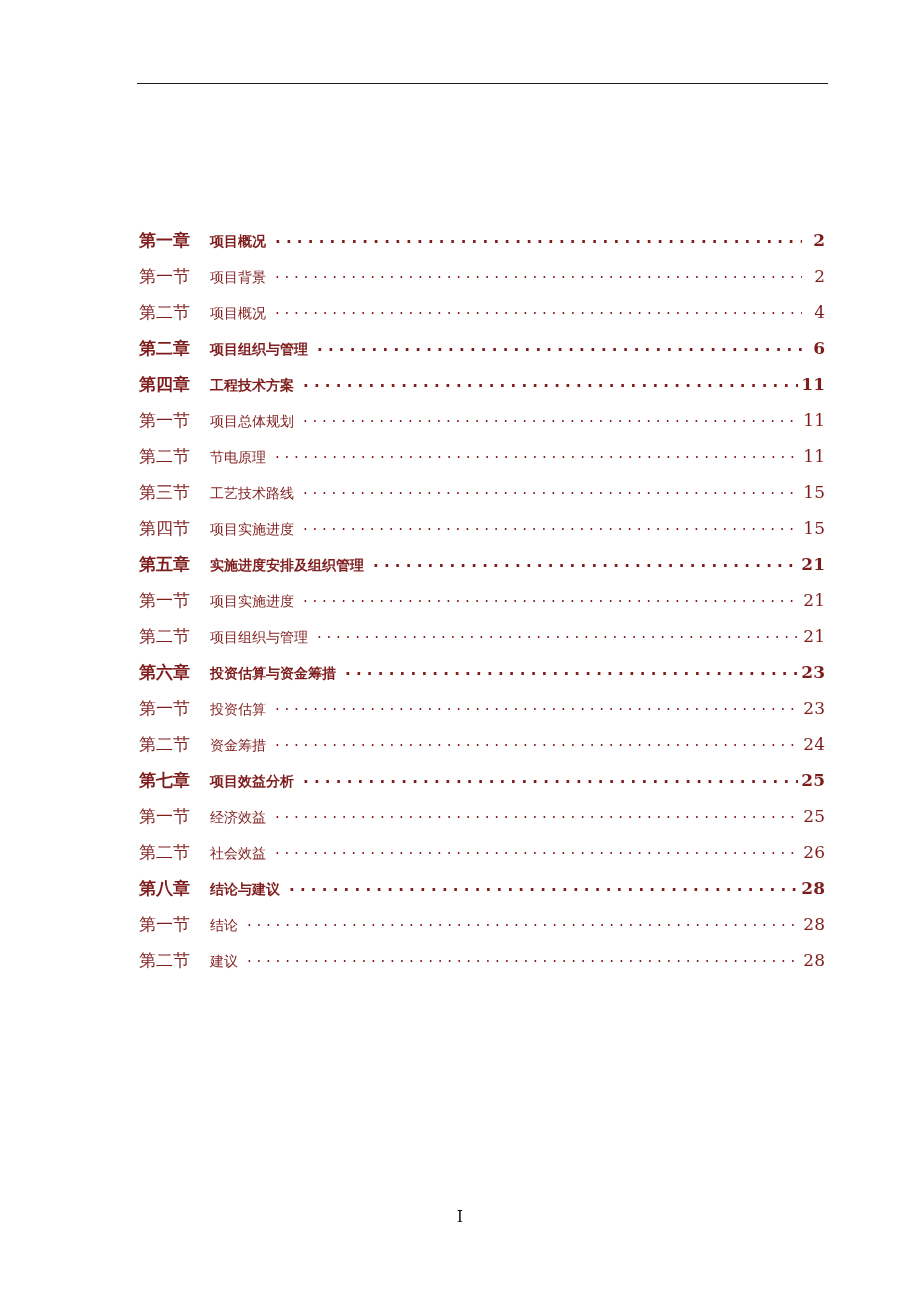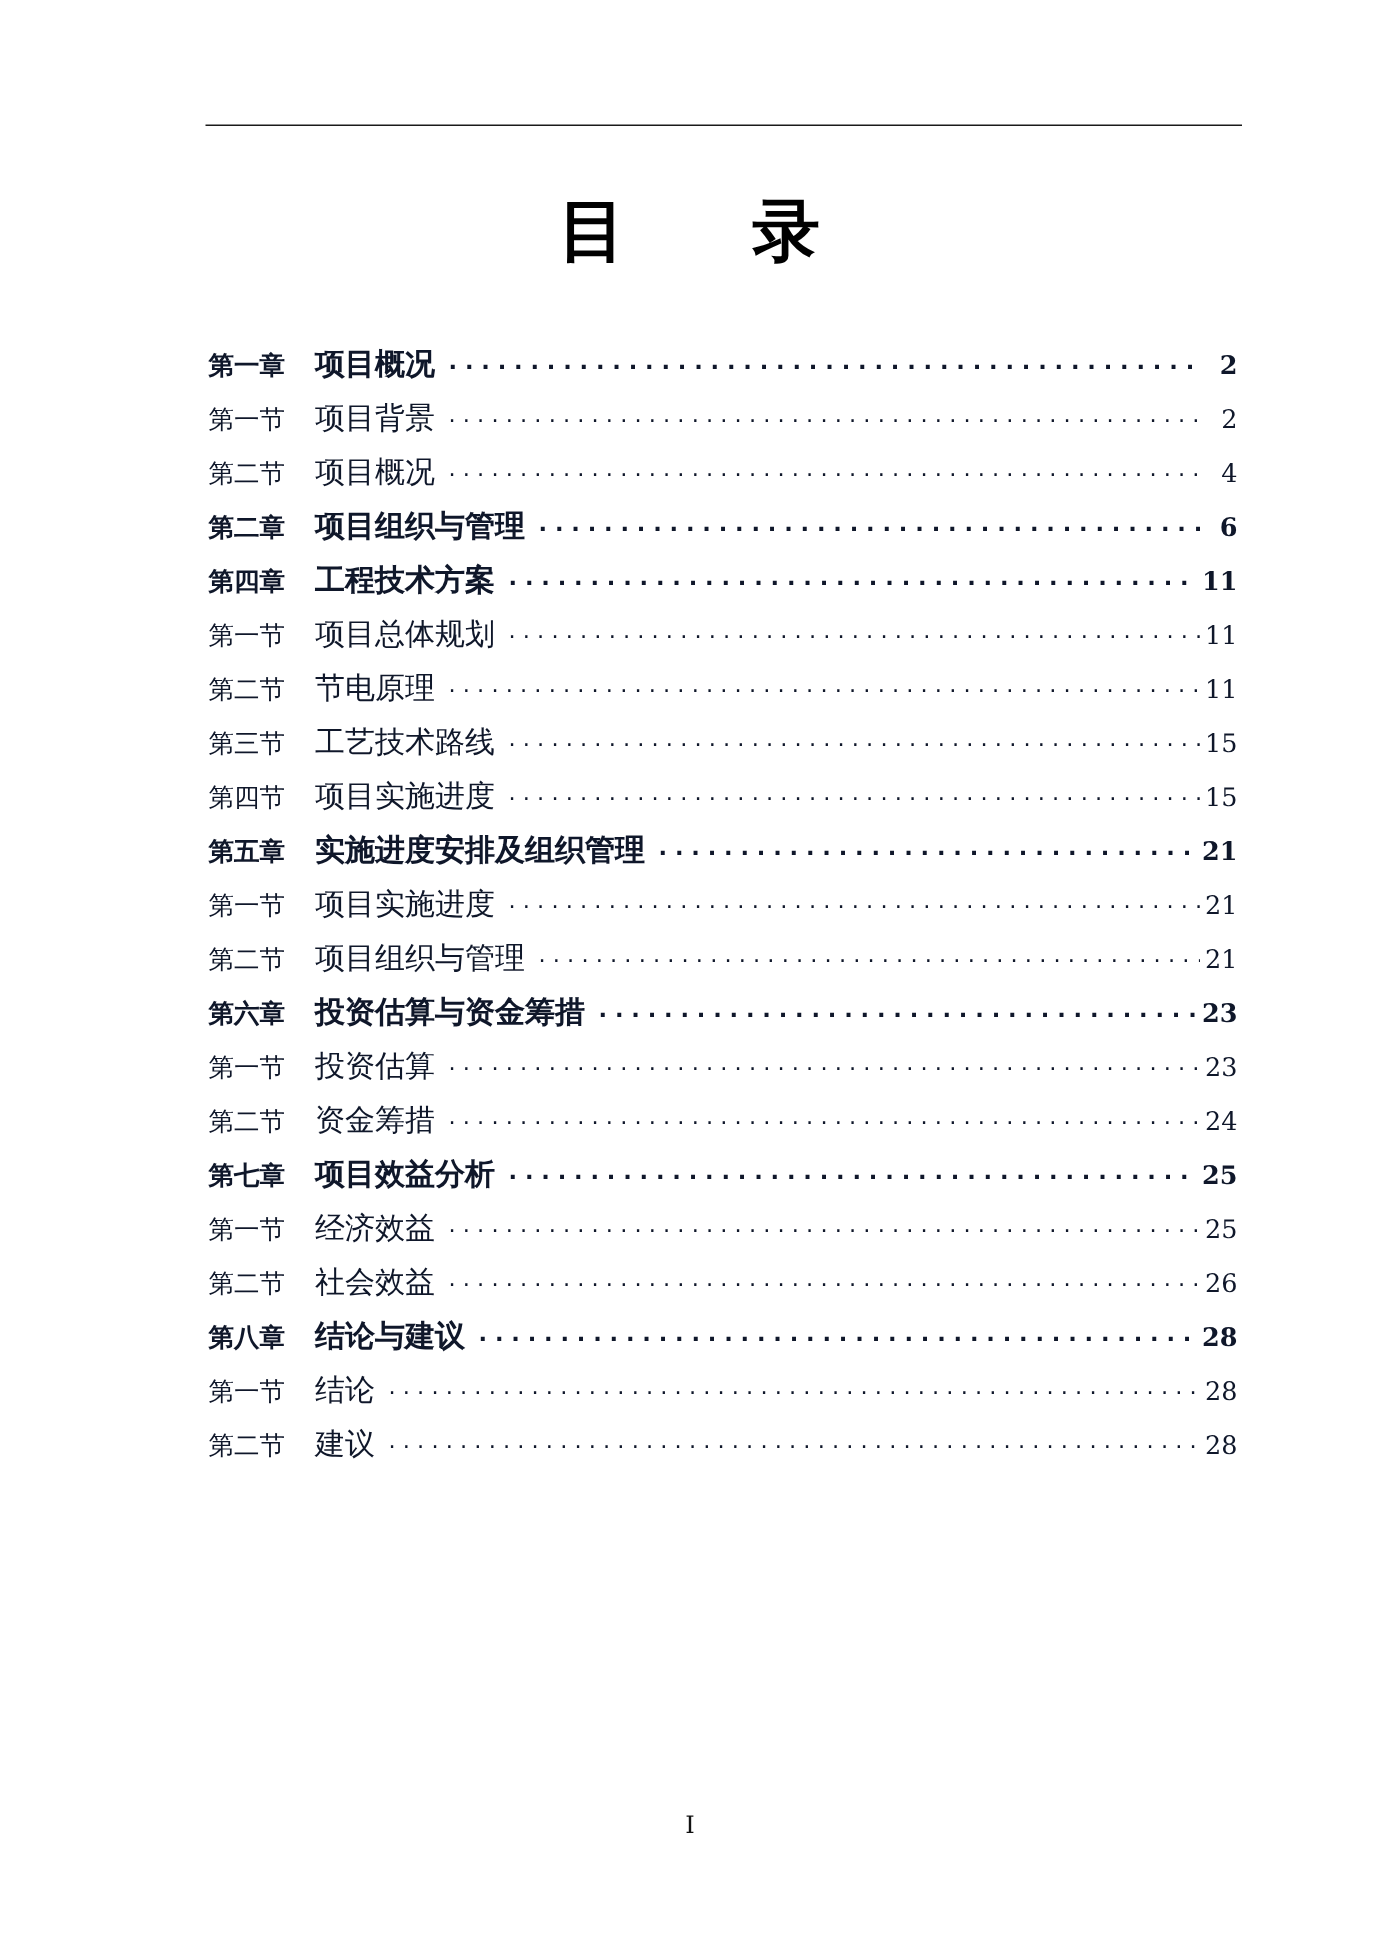--- a/index.html
+++ b/index.html
@@ -50,33 +50,33 @@
     position: absolute;
     left: 139px;
     top: 229px;
     width: 686px;
   }
 
   .toc-entry {
     display: flex;
     align-items: baseline;
     height: 36px;
-    color: #0f172a;
+    color: #7f1d1d;
     font-family: "DejaVu Sans", "Liberation Sans", sans-serif;
     white-space: nowrap;
   }
 
   .toc-entry .label {
     flex: 0 0 auto;
     width: 71px;
     font-size: 17px;
   }
   .toc-entry .title {
     flex: 0 0 auto;
-    font-size: 20px;
+    font-size: 14px;
     padding-right: 6px;
   }
   .toc-entry .leader {
     flex: 1 1 auto;
     overflow: hidden;
     position: relative;
     height: 17px;
     margin: 0 3px;
   }
   .toc-entry .leader::after {
@@ -127,21 +127,20 @@
     color: #111111;
   }
 </style>
 </head>
 <body>
 
 <div class="page">
 
   <div class="header-rule"></div>
 
-  <div class="doc-title">目     录</div>
 
   <div class="toc" id="toc-list">
       <div class="toc-entry level-chapter">
         <span class="label">第一章</span>
         <span class="title">项目概况</span>
         <span class="leader"></span>
         <span class="page-num">2</span>
       </div>
       <div class="toc-entry level-section">
         <span class="label">第一节</span>

